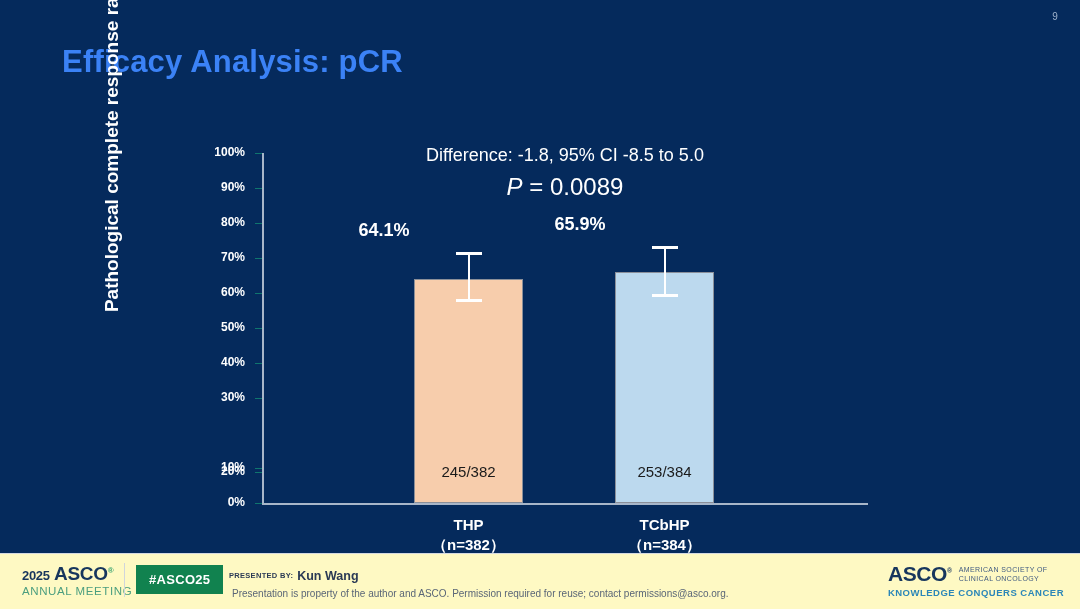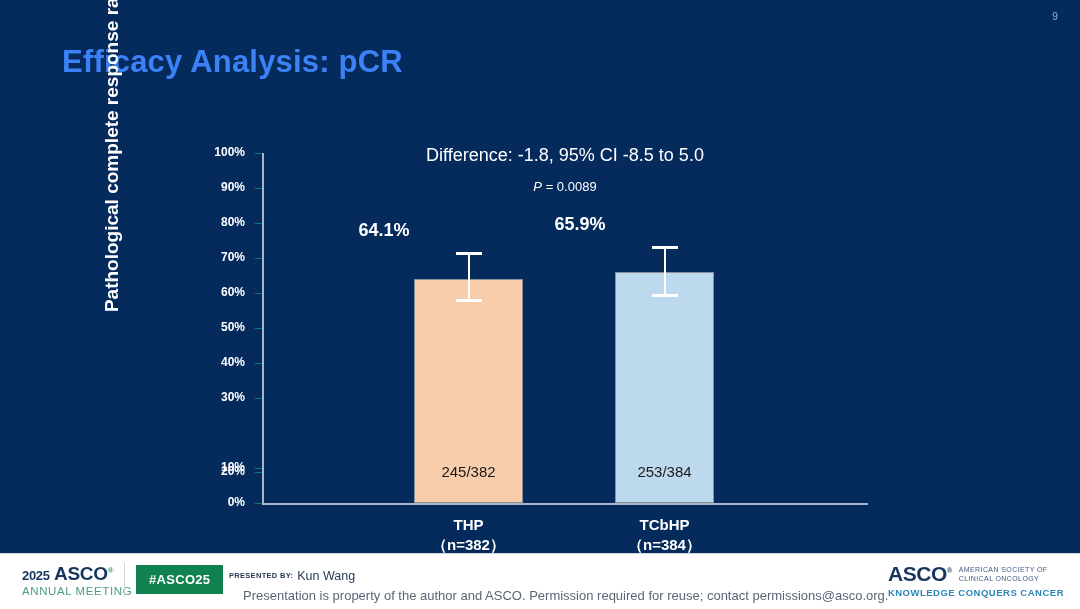--- a/index.html
+++ b/index.html
@@ -108,21 +108,21 @@
     top: 140px;
     width: 606px;
     text-align: center;
     color: #ffffff;
   }
   .annotation .line1 {
     font-size: 18px;
     line-height: 30px;
   }
   .annotation .line2 {
-    font-size: 13px;
+    font-size: 24px;
     line-height: 34px;
   }
   .annotation .pval-italic {
     font-style: italic;
   }
 
   
   .bar-group {
     position: absolute;
     bottom: 0;
@@ -183,21 +183,21 @@
   .errorbar .cap.top { top: 0; }
   .errorbar .cap.bottom { bottom: 0; }
 
   
   .footer {
     position: absolute;
     left: 0;
     bottom: 0;
     width: 1080px;
     height: 56px;
-    background: #ffffff;
+    background: #fef9c3;
   }
   .footer-divider {
     position: absolute;
     left: 0;
     top: 0;
     width: 1080px;
     height: 1px;
     background: #d4d9e0;
   }
   .asco-meeting-logo {
@@ -257,26 +257,27 @@
     font-weight: bold;
     color: #2b3a55;
     letter-spacing: 0.3px;
     vertical-align: middle;
   }
   .presented .name {
     font-size: 12.5px;
     color: #2b3a55;
     vertical-align: middle;
     margin-left: 4px;
+    font-weight: bold;
   }
   .disclaimer {
     position: absolute;
-    left: 243px;
+    left: 232px;
     top: 35px;
-    font-size: 13px;
+    font-size: 10px;
     color: #5a6677;
     white-space: nowrap;
     text-align: right;
   }
   .asco-right-logo {
     position: absolute;
     right: 16px;
     top: 10px;
     text-align: left;
   }

